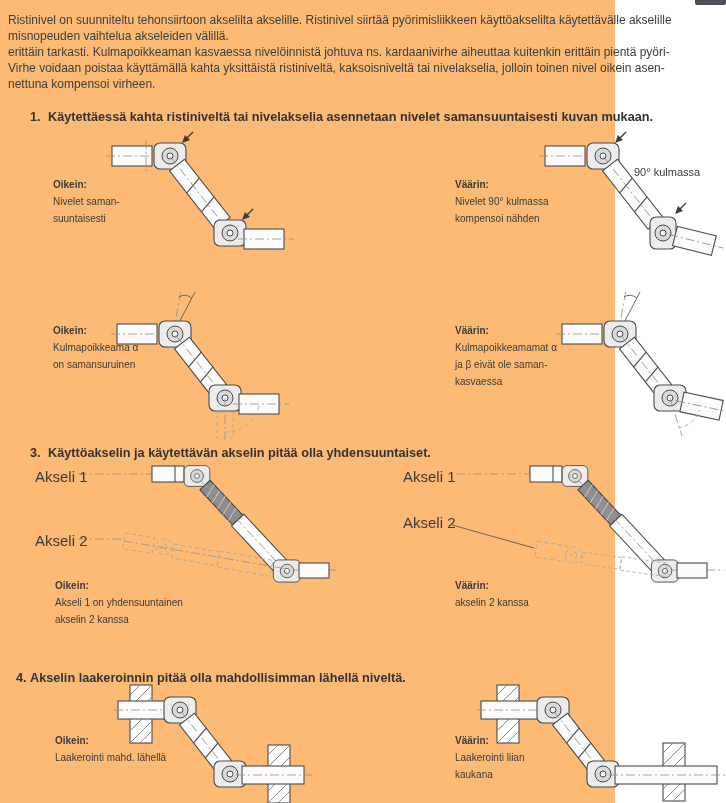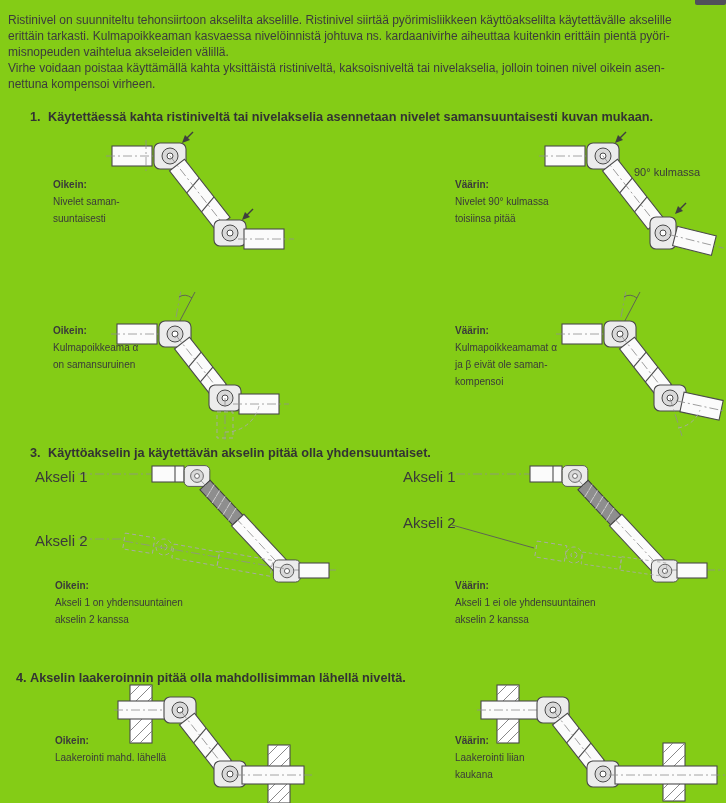--- a/index.html
+++ b/index.html
@@ -1,18 +1,18 @@
 <!DOCTYPE html>
 <html><head>
 <meta charset="utf-8">
 <style>
   html,body{margin:0;padding:0;}
   body{width:726px;height:803px;background:#ffffff;position:relative;overflow:hidden;
        font-family:"Liberation Sans","DejaVu Sans",sans-serif;color:#3a3a3a;}
-  .page{position:absolute;left:0;top:0;width:726px;height:803px;background:#84cc16;}
+  .page{position:absolute;left:0;top:0;width:615px;height:803px;background:#fdba74;}
   .corner-tab{position:absolute;left:695px;top:0;width:31px;height:5px;background:#50505a;border-radius:0 0 2px 2px;}
   .intro{position:absolute;left:8px;top:12px;font-size:12px;line-height:16px;color:#3c3c3c;}
   .line{white-space:nowrap;}
   .heading{position:absolute;font-size:12.7px;font-weight:bold;color:#333;white-space:nowrap;}
   .heading .num{display:inline-block;min-width:18px;}
   .heading .num4{display:inline-block;min-width:14px;}
   .caption{position:absolute;font-size:10px;line-height:17px;color:#3a3a3a;}
   .caption .t{font-weight:bold;}
   .axlabel{position:absolute;font-size:15px;white-space:nowrap;}
   .ann{position:absolute;font-size:11px;white-space:nowrap;}
@@ -215,22 +215,22 @@
       <use href="#wallblock" transform="translate(168,60)"></use>
       <rect class="part" x="120" y="83" width="102" height="18"></rect>
       <line class="cl" x1="114" y1="92" x2="230" y2="92"></line>
     </g>
   </svg>
 
   <div class="corner-tab"></div>
 
   <div class="intro">
     <div class="line">Ristinivel on suunniteltu tehonsiirtoon akselilta akselille. Ristinivel siirtää pyörimisliikkeen käyttöakselilta käytettävälle akselille</div>
+    <div class="line">misnopeuden vaihtelua akseleiden välillä.</div>
     <div class="line">erittäin tarkasti. Kulmapoikkeaman kasvaessa nivelöinnistä johtuva ns. kardaanivirhe aiheuttaa kuitenkin erittäin pientä pyöri-</div>
-    <div class="line">misnopeuden vaihtelua akseleiden välillä.</div>
     <div class="line">Virhe voidaan poistaa käyttämällä kahta yksittäistä ristiniveltä, kaksoisniveltä tai nivelakselia, jolloin toinen nivel oikein asen-</div>
     <div class="line">nettuna kompensoi virheen.</div>
   </div>
 
   <div class="heading" style="left:30px;top:110px">
     <span class="num">1.</span><span>Käytettäessä kahta ristiniveltä tai nivelakselia asennetaan nivelet samansuuntaisesti kuvan mukaan.</span>
   </div>
   <div class="heading" style="left:30px;top:446px">
     <span class="num">3.</span><span>Käyttöakselin ja käytettävän akselin pitää olla yhdensuuntaiset.</span>
   </div>
@@ -239,49 +239,48 @@
   </div>
 
   <div class="caption" style="left:53px;top:176px">
     <div class="t">Oikein:</div>
     <div>Nivelet saman-</div>
     <div>suuntaisesti</div>
   </div>
   <div class="caption" style="left:455px;top:176px">
     <div class="t">Väärin:</div>
     <div>Nivelet 90° kulmassa</div>
-    <div>toisiinsa pitää</div>
+    <div>kompensoi nähden</div>
   </div>
   <div class="ann" style="left:634px;top:166px">90° kulmassa</div>
 
   <div class="caption" style="left:53px;top:322px">
     <div class="t">Oikein:</div>
     <div>Kulmapoikkeama α</div>
     <div>on samansuruinen</div>
   </div>
   <div class="caption" style="left:455px;top:322px">
     <div class="t">Väärin:</div>
     <div>Kulmapoikkeamamat α</div>
     <div>ja β eivät ole saman-</div>
-    <div>kompensoi</div>
+    <div>kasvaessa</div>
   </div>
 
   <div class="axlabel" style="left:35px;top:468px">Akseli 1</div>
   <div class="axlabel" style="left:35px;top:532px">Akseli 2</div>
   <div class="axlabel" style="left:403px;top:468px">Akseli 1</div>
   <div class="axlabel" style="left:403px;top:514px">Akseli 2</div>
 
   <div class="caption" style="left:55px;top:577px">
     <div class="t">Oikein:</div>
     <div>Akseli 1 on yhdensuuntainen</div>
     <div>akselin 2 kanssa</div>
   </div>
   <div class="caption" style="left:455px;top:577px">
     <div class="t">Väärin:</div>
-    <div>Akseli 1 ei ole yhdensuuntainen</div>
     <div>akselin 2 kanssa</div>
   </div>
 
   <div class="caption" style="left:55px;top:732px">
     <div class="t">Oikein:</div>
     <div>Laakerointi mahd. lähellä</div>
   </div>
   <div class="caption" style="left:455px;top:732px">
     <div class="t">Väärin:</div>
     <div>Laakerointi liian</div>

